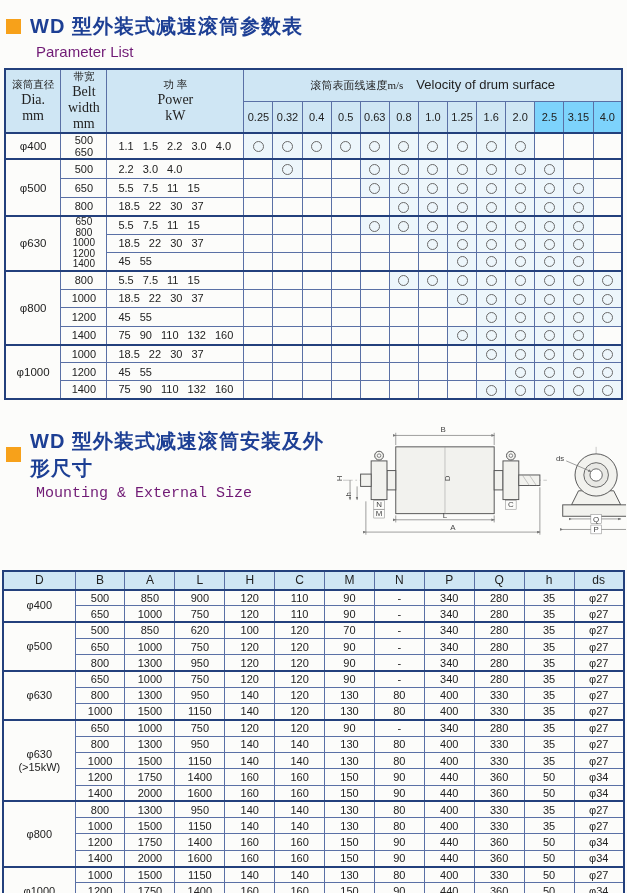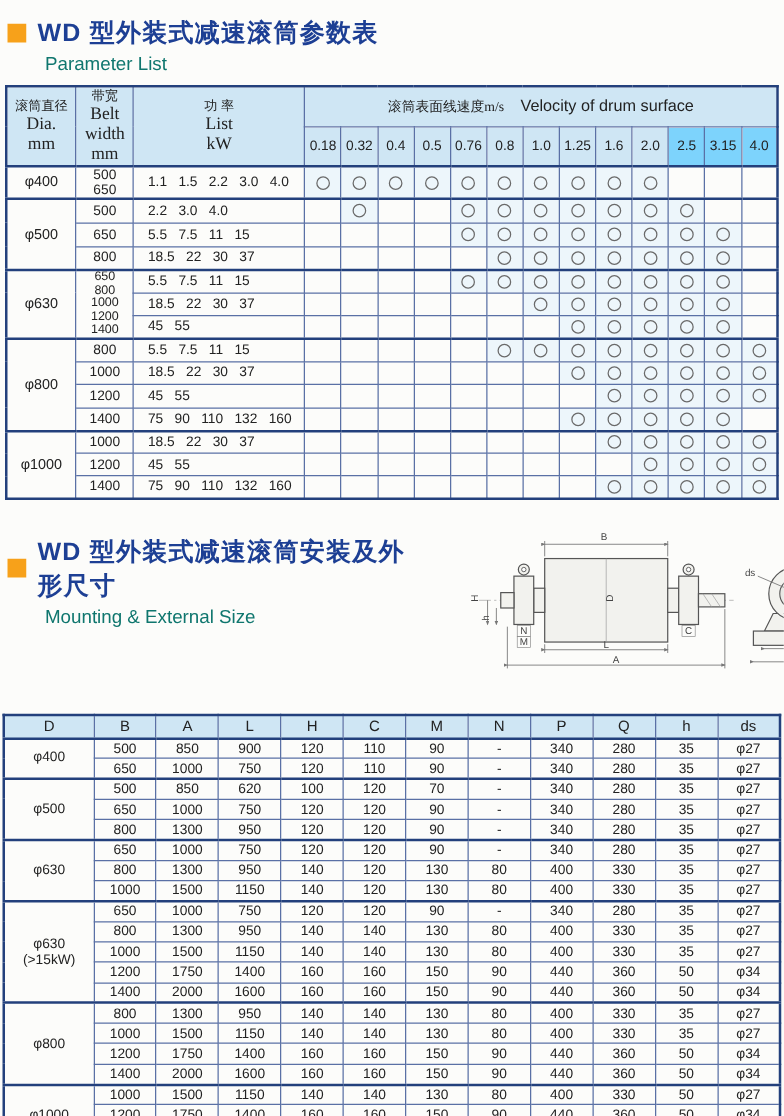--- a/index.html
+++ b/index.html
@@ -31,37 +31,37 @@
   #param-table td.marked{background:#edf6fb;}
   .ring{display:inline-block;width:9px;height:9px;border:1px solid #6a6a6a;border-radius:50%;vertical-align:middle;}
   
   #size-table{width:621px;border:2px solid #23407c;margin-top:14px;}
   #size-table td,#size-table th{border:1px solid #5a70a5;padding:0;font-size:11px;text-align:center;overflow:hidden;}
   #size-table th{background:#cfe6f4;font-weight:normal;font-size:12px;height:17px;}
   #size-table tr{height:16.3px;}
   #size-table tr.group-start td{border-top:2px solid #23407c;}
   #size-table td.dia-cell{font-size:11px;line-height:1.15;}
   
-  .sec2-wrap{display:flex;align-items:flex-start;margin-top:14px;gap:40px;}
+  .sec2-wrap{display:flex;align-items:flex-start;margin-top:14px;}
   .sec2-titles{flex:0 0 330px;padding:14px 0 0 6px;}
   .drawing-box{flex:1;margin-top:-2px;}
   svg text{font-family:"Liberation Sans","DejaVu Sans",sans-serif;font-size:9px;fill:#444;}
   svg .dimline{stroke:#777;stroke-width:0.8;}
   svg .part{stroke:#555;stroke-width:1.1;fill:#f2f2ee;}
   svg .thin{stroke:#999;stroke-width:0.6;}
 </style>
 </head>
 <body>
 
 <div class="sec">
   <div class="title-row">
     <div class="bullet" style="background: rgb(247, 161, 26);"></div>
     <div class="title-zh" style="color: rgb(29, 63, 148);">WD 型外装式减速滚筒参数表</div>
   </div>
-  <div class="subtitle" style="color: #0f766e;">Parameter List</div>
+  <div class="subtitle" style="color: #701a75;">Parameter List</div>
 </div>
 
 <table id="param-table">
   <colgroup>
     <col style="width:56px">
       <col style="width:46px">
       <col style="width:137px">
     <col span="13" style="width:29.1px">
   </colgroup>
   <thead>
@@ -71,34 +71,34 @@
         <span class="hdr-en">Dia.</span><br>
         <span class="hdr-en">mm</span>
       </th>
       <th rowspan="2">
         <span class="hdr-zh">带宽</span><br>
         <span class="hdr-en">Belt width</span><br>
         <span class="hdr-en">mm</span>
       </th>
       <th rowspan="2">
         <span class="hdr-zh">功 率</span><br>
-        <span class="hdr-en">List</span><br>
+        <span class="hdr-en">Power</span><br>
         <span class="hdr-en">kW</span>
       </th>
       <th colspan="13">
         <span class="vel-zh">滚筒表面线速度m/s</span>
         <span class="vel-en">Velocity of drum surface</span>
       </th>
     </tr>
     <tr id="velocity-values-row" style="height:21px">
-        <th>0.18</th>
+        <th>0.25</th>
         <th>0.32</th>
         <th>0.4</th>
         <th>0.5</th>
-        <th>0.76</th>
+        <th>0.63</th>
         <th>0.8</th>
         <th>1.0</th>
         <th>1.25</th>
         <th>1.6</th>
         <th>2.0</th>
         <th class="plain">2.5</th>
         <th class="plain">3.15</th>
         <th class="plain">4.0</th>
       </tr>
   </thead>
@@ -346,21 +346,21 @@
       </tr>
     </tbody>
 </table>
 
 <div class="sec2-wrap">
   <div class="sec2-titles">
     <div class="title-row">
       <div class="bullet" style="background: rgb(247, 161, 26);"></div>
       <div class="title-zh" style="color: rgb(29, 63, 148);">WD 型外装式减速滚筒安装及外形尺寸</div>
     </div>
-    <div class="subtitle" style="color: #0f766e;">Mounting &amp; External Size</div>
+    <div class="subtitle" style="color: #701a75; font-family: Liberation Mono, monospace;">Mounting &amp; External Size</div>
   </div>
 
   <div class="drawing-box">
     <svg width="290" height="140" viewBox="0 0 330 140">
       <defs>
         <marker id="ar" markerWidth="8" markerHeight="8" refX="4" refY="2" orient="auto">
           <path d="M0,0 L5,2 L0,4 z" fill="#777"></path>
         </marker>
       </defs>
 

